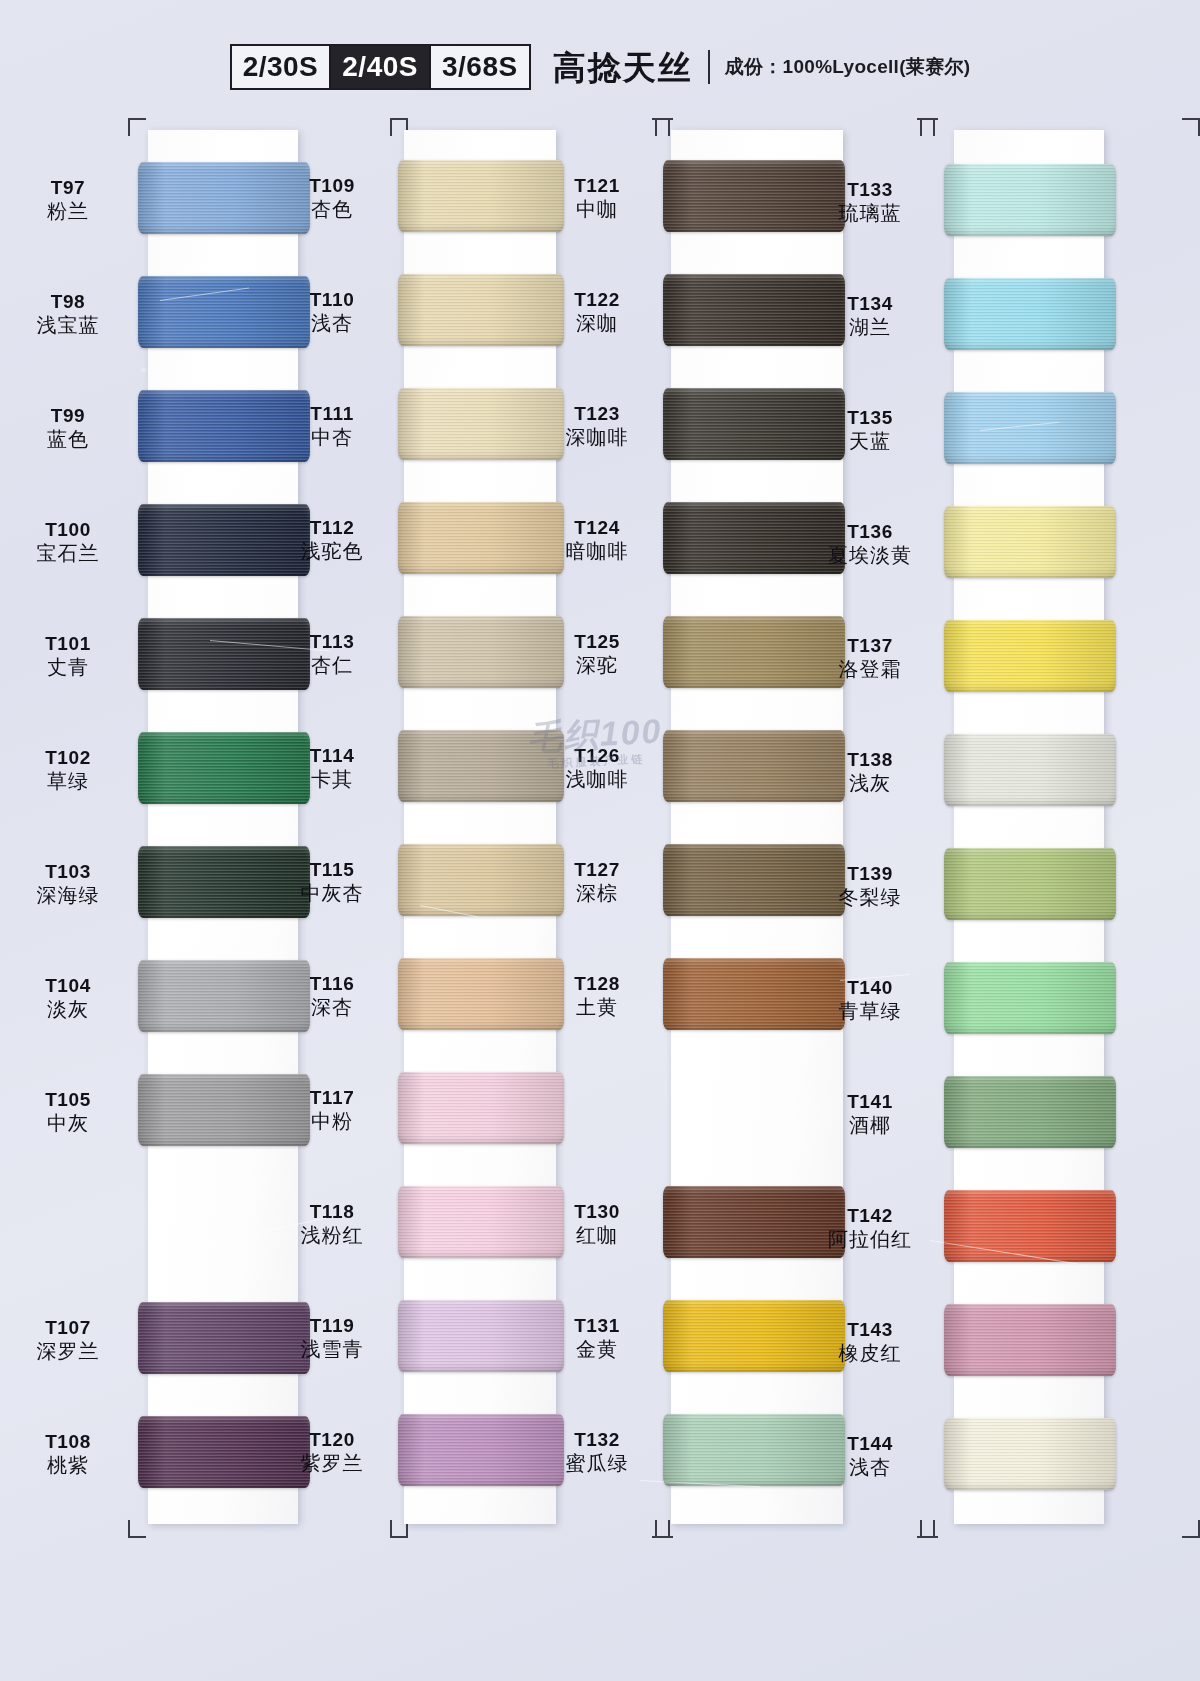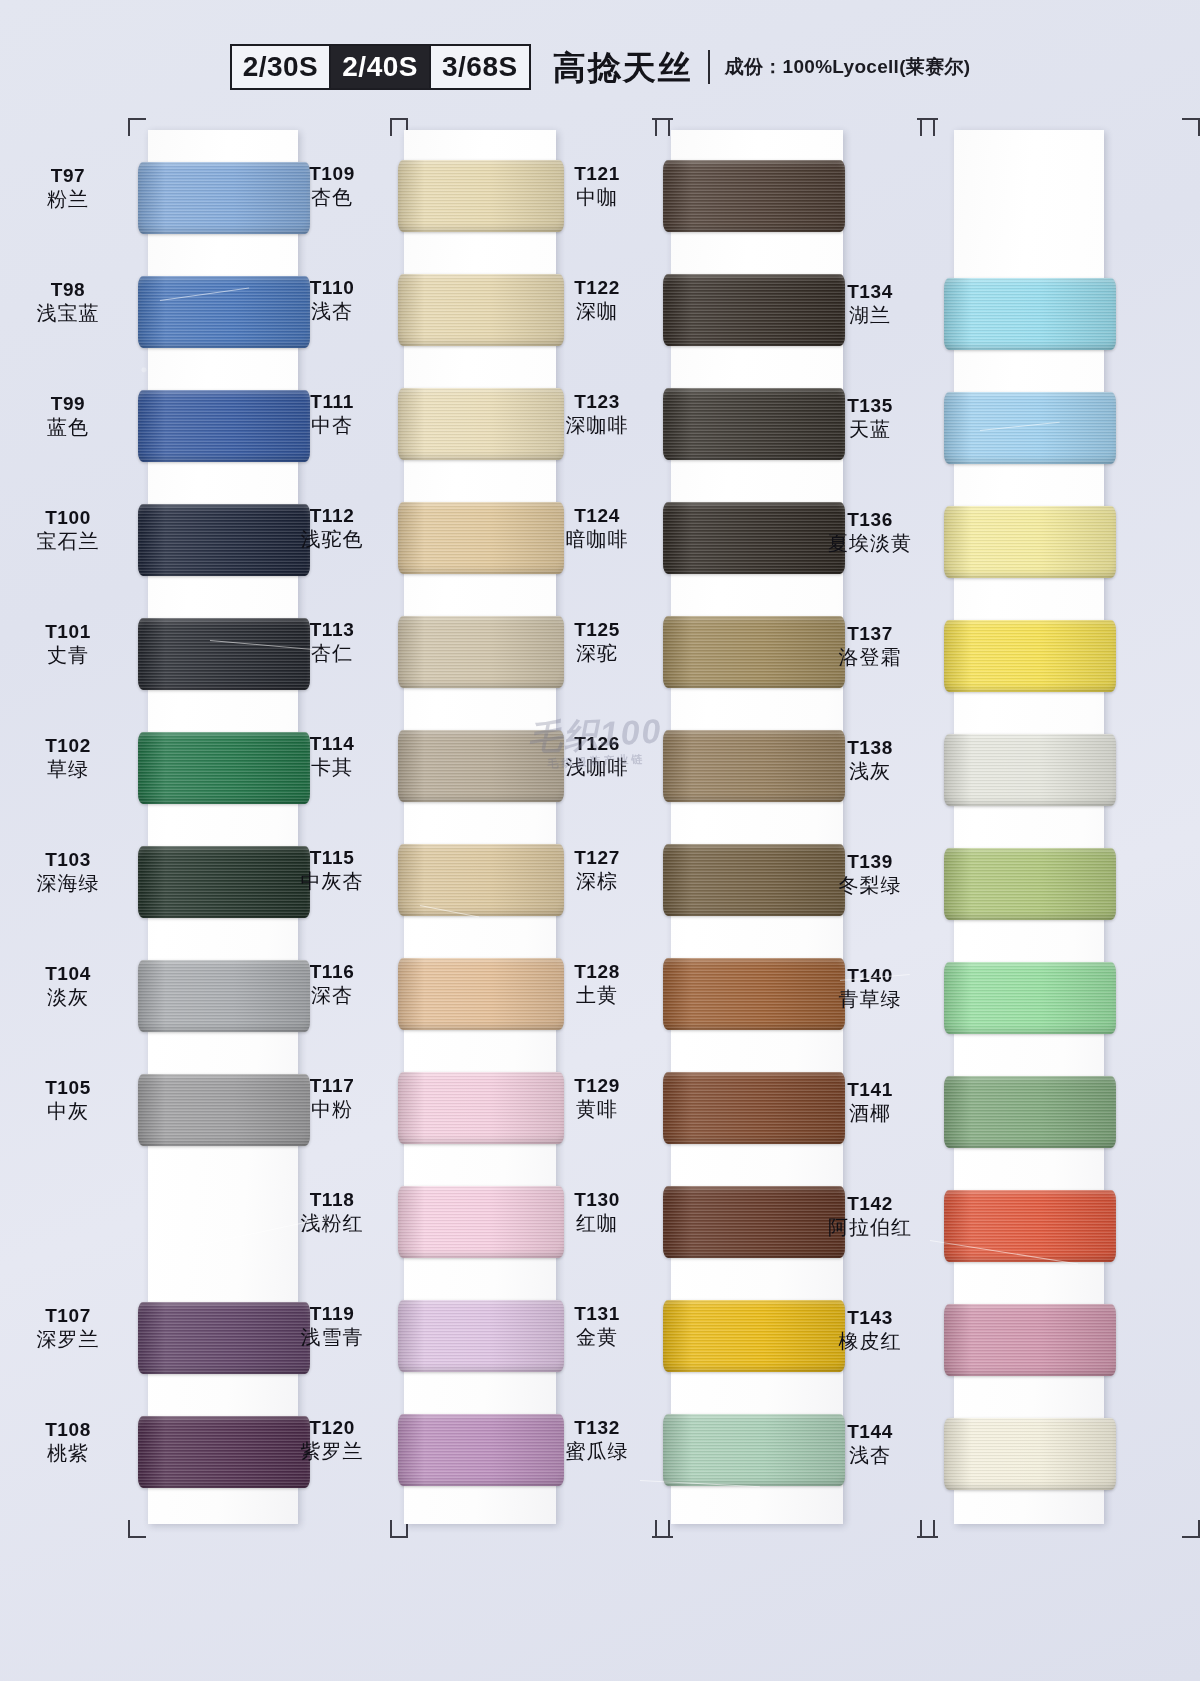--- a/index.html
+++ b/index.html
@@ -180,21 +180,21 @@
 
   
   .col-0 .yarn { left: 10px; width: 172px; }
   .col-1 .yarn { left: 8px;  width: 166px; }
   .col-2 .yarn { left: 8px;  width: 182px; }
   .col-3 .yarn { left: 24px; width: 172px; }
 
   
   .label {
     position: absolute;
-    top: 24px;
+    top: 36px;
     width: 120px;
     text-align: center;
     line-height: 1.22;
     color: #111118;
   }
   .label .code {
     display: block;
     font-size: 19px;
     font-weight: 700;
     letter-spacing: .6px;
@@ -493,27 +493,20 @@
           <span class="name">深棕</span>
         </div>
       </div>
       <div class="swatch-row" style="top: 818px;">
         <div class="yarn" style="background: rgb(154, 92, 48);"></div>
         <div class="label">
           <span class="code">T128</span>
           <span class="name">土黄</span>
         </div>
       </div>
-      <div class="swatch-row" style="top: 932px;">
-        <div class="yarn" style="background: rgb(123, 68, 40);"></div>
-        <div class="label">
-          <span class="code">T129</span>
-          <span class="name">黄啡</span>
-        </div>
-      </div>
       <div class="swatch-row" style="top: 1046px;">
         <div class="yarn" style="background: rgb(96, 51, 34);"></div>
         <div class="label">
           <span class="code">T130</span>
           <span class="name">红咖</span>
         </div>
       </div>
       <div class="swatch-row" style="top: 1160px;">
         <div class="yarn" style="background: rgb(232, 184, 16);"></div>
         <div class="label">
@@ -529,20 +522,27 @@
         </div>
       </div>
     </div>
 
   <div class="column col-3">
     <div class="crop tl"></div>
     <div class="crop tr"></div>
     <div class="crop bl"></div>
     <div class="crop br"></div>
     <div class="strip"></div>
+  <div class="swatch-row" style="top: 24px;">
+        <div class="yarn" style="background: rgb(185, 231, 227);"></div>
+        <div class="label">
+          <span class="code">T133</span>
+          <span class="name">琉璃蓝</span>
+        </div>
+      </div>
       <div class="swatch-row" style="top: 138px;">
         <div class="yarn" style="background: rgb(149, 220, 237);"></div>
         <div class="label">
           <span class="code">T134</span>
           <span class="name">湖兰</span>
         </div>
       </div>
       <div class="swatch-row" style="top: 252px;">
         <div class="yarn" style="background: rgb(156, 207, 238);"></div>
         <div class="label">

